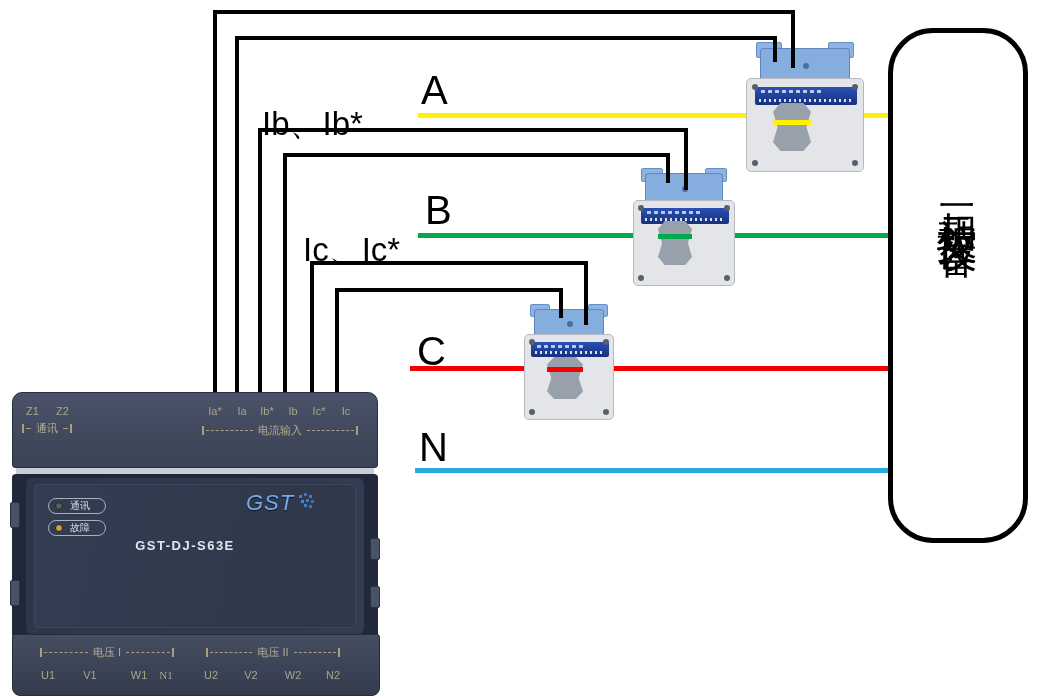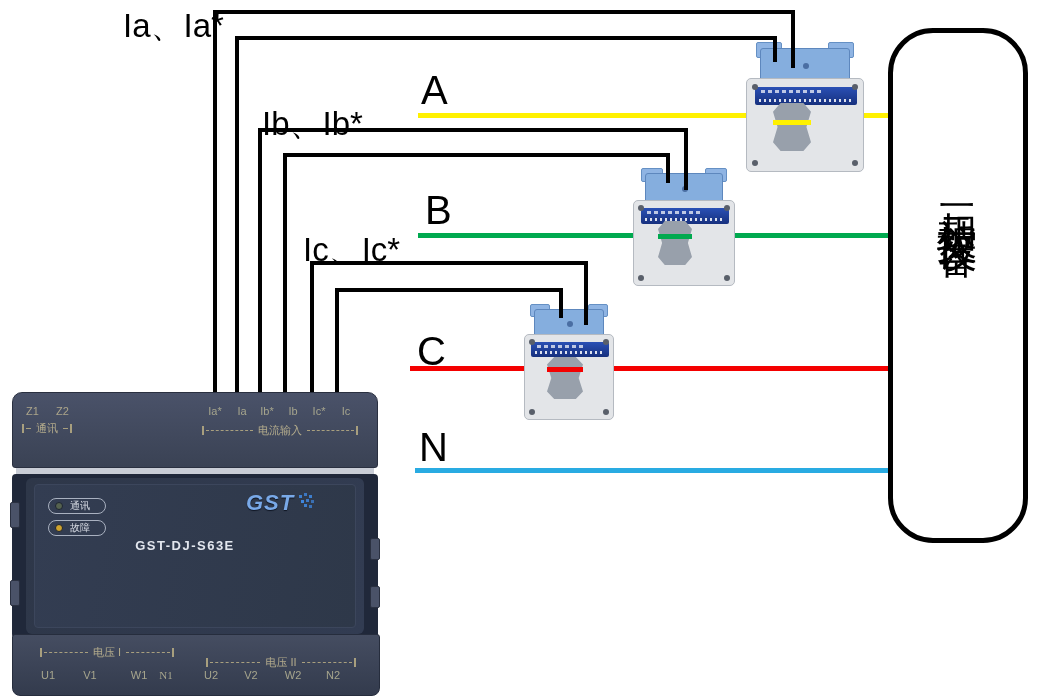--- a/index.html
+++ b/index.html
@@ -61,21 +61,21 @@
   .bracket .tick { width:2px; height:9px; background:#a89f7e; }
   .bracket .dash { flex:1; height:0; border-top:1px dashed #a89f7e; margin:0 2px; }
   .bracket .blabel { color:#b3ab8c; font-size:11px; line-height:1; padding:0 3px; white-space:nowrap; }
 
   .led-pill { position:absolute; width:58px; height:16px; border:1px solid #a9b1c0; border-radius:8px;
       display:flex; align-items:center; gap:7px; padding-left:6px; }
   .led-dot { width:8px; height:8px; border-radius:50%; border:1px solid #1d2432; }
   .led-label { color:#d9dde5; font-size:10px; line-height:1; }
 
   .gst-logo { position:absolute; left:236px; top:102px; display:flex; align-items:flex-start; gap:2px; }
-  .gst-text { font-size:22px; font-weight:bold; font-style:italic; letter-spacing:1px;
+  .gst-text { font-size:22px; font-weight:normal; font-style:italic; letter-spacing:1px;
       color:#79a9e8; text-shadow:0 1px 1px #0e1523; line-height:1; }
   .dev-model { position:absolute; left:60px; top:148px; width:230px; text-align:center;
       color:#e2e6ee; font-size:13px; font-weight:bold; letter-spacing:1.5px; }
   .dev-product { position:absolute; left:40px; top:170px; width:280px; text-align:center;
       color:#dde1ea; font-size:14px; font-weight:bold; letter-spacing:1px; }
 </style>
 </head>
 <body>
 
 <div id="screen">
@@ -162,21 +162,20 @@
   <div class="wire" style="left:666px; top:153px; width:4px; height:30px;"></div>
 
   <div class="wire" style="left:310px; top:261px; width:4px; height:131px;"></div>
   <div class="wire" style="left:310px; top:261px; width:278px; height:4px;"></div>
   <div class="wire" style="left:584px; top:261px; width:4px; height:64px;"></div>
 
   <div class="wire" style="left:335px; top:288px; width:4px; height:104px;"></div>
   <div class="wire" style="left:335px; top:288px; width:228px; height:4px;"></div>
   <div class="wire" style="left:559px; top:288px; width:4px; height:30px;"></div>
 
-  <div class="pair-label" style="left:123px; top:8px;">Ia、Ia*</div>
   <div class="pair-label" style="left:303px; top:232px;">Ic、Ic*</div>
   <div class="pair-label" style="left:262px; top:106px;">Ib、Ib*</div>
 
   <div class="device">
 
     <div class="dev-strip-top"></div>
     <span class="strip-text" style="left:16px; top:16px;">Z1</span>
     <span class="strip-text" style="left:46px; top:16px;">Z2</span>
     <div class="bracket" style="left:12px; top:32px; width:50px;">
       <span class="tick"></span>
@@ -242,21 +241,21 @@
         <span class="dash"></span>
       <span class="blabel">电压 I</span>
       <span class="dash"></span>
         <span class="tick"></span>
     </div>
     <span class="term-label" style="left:38px; top:280px;">U1</span>
     <span class="term-label" style="left:80px; top:280px;">V1</span>
     <span class="term-label" style="left:129px; top:280px;">W1</span>
     <span class="term-label" style="left:156px; top:280px;font-family:Liberation Serif, serif;">N1</span>
 
-    <div class="bracket" style="left:196px; top:256px; width:150px;margin-top:10px;">
+    <div class="bracket" style="left:196px; top:256px; width:134px;">
       <span class="tick"></span>
         <span class="dash"></span>
       <span class="blabel">电压 II</span>
       <span class="dash"></span>
         <span class="tick"></span>
     </div>
     <span class="term-label" style="left:201px; top:280px;">U2</span>
     <span class="term-label" style="left:241px; top:280px;">V2</span>
     <span class="term-label" style="left:283px; top:280px;">W2</span>
     <span class="term-label" style="left:323px; top:280px;">N2</span>

